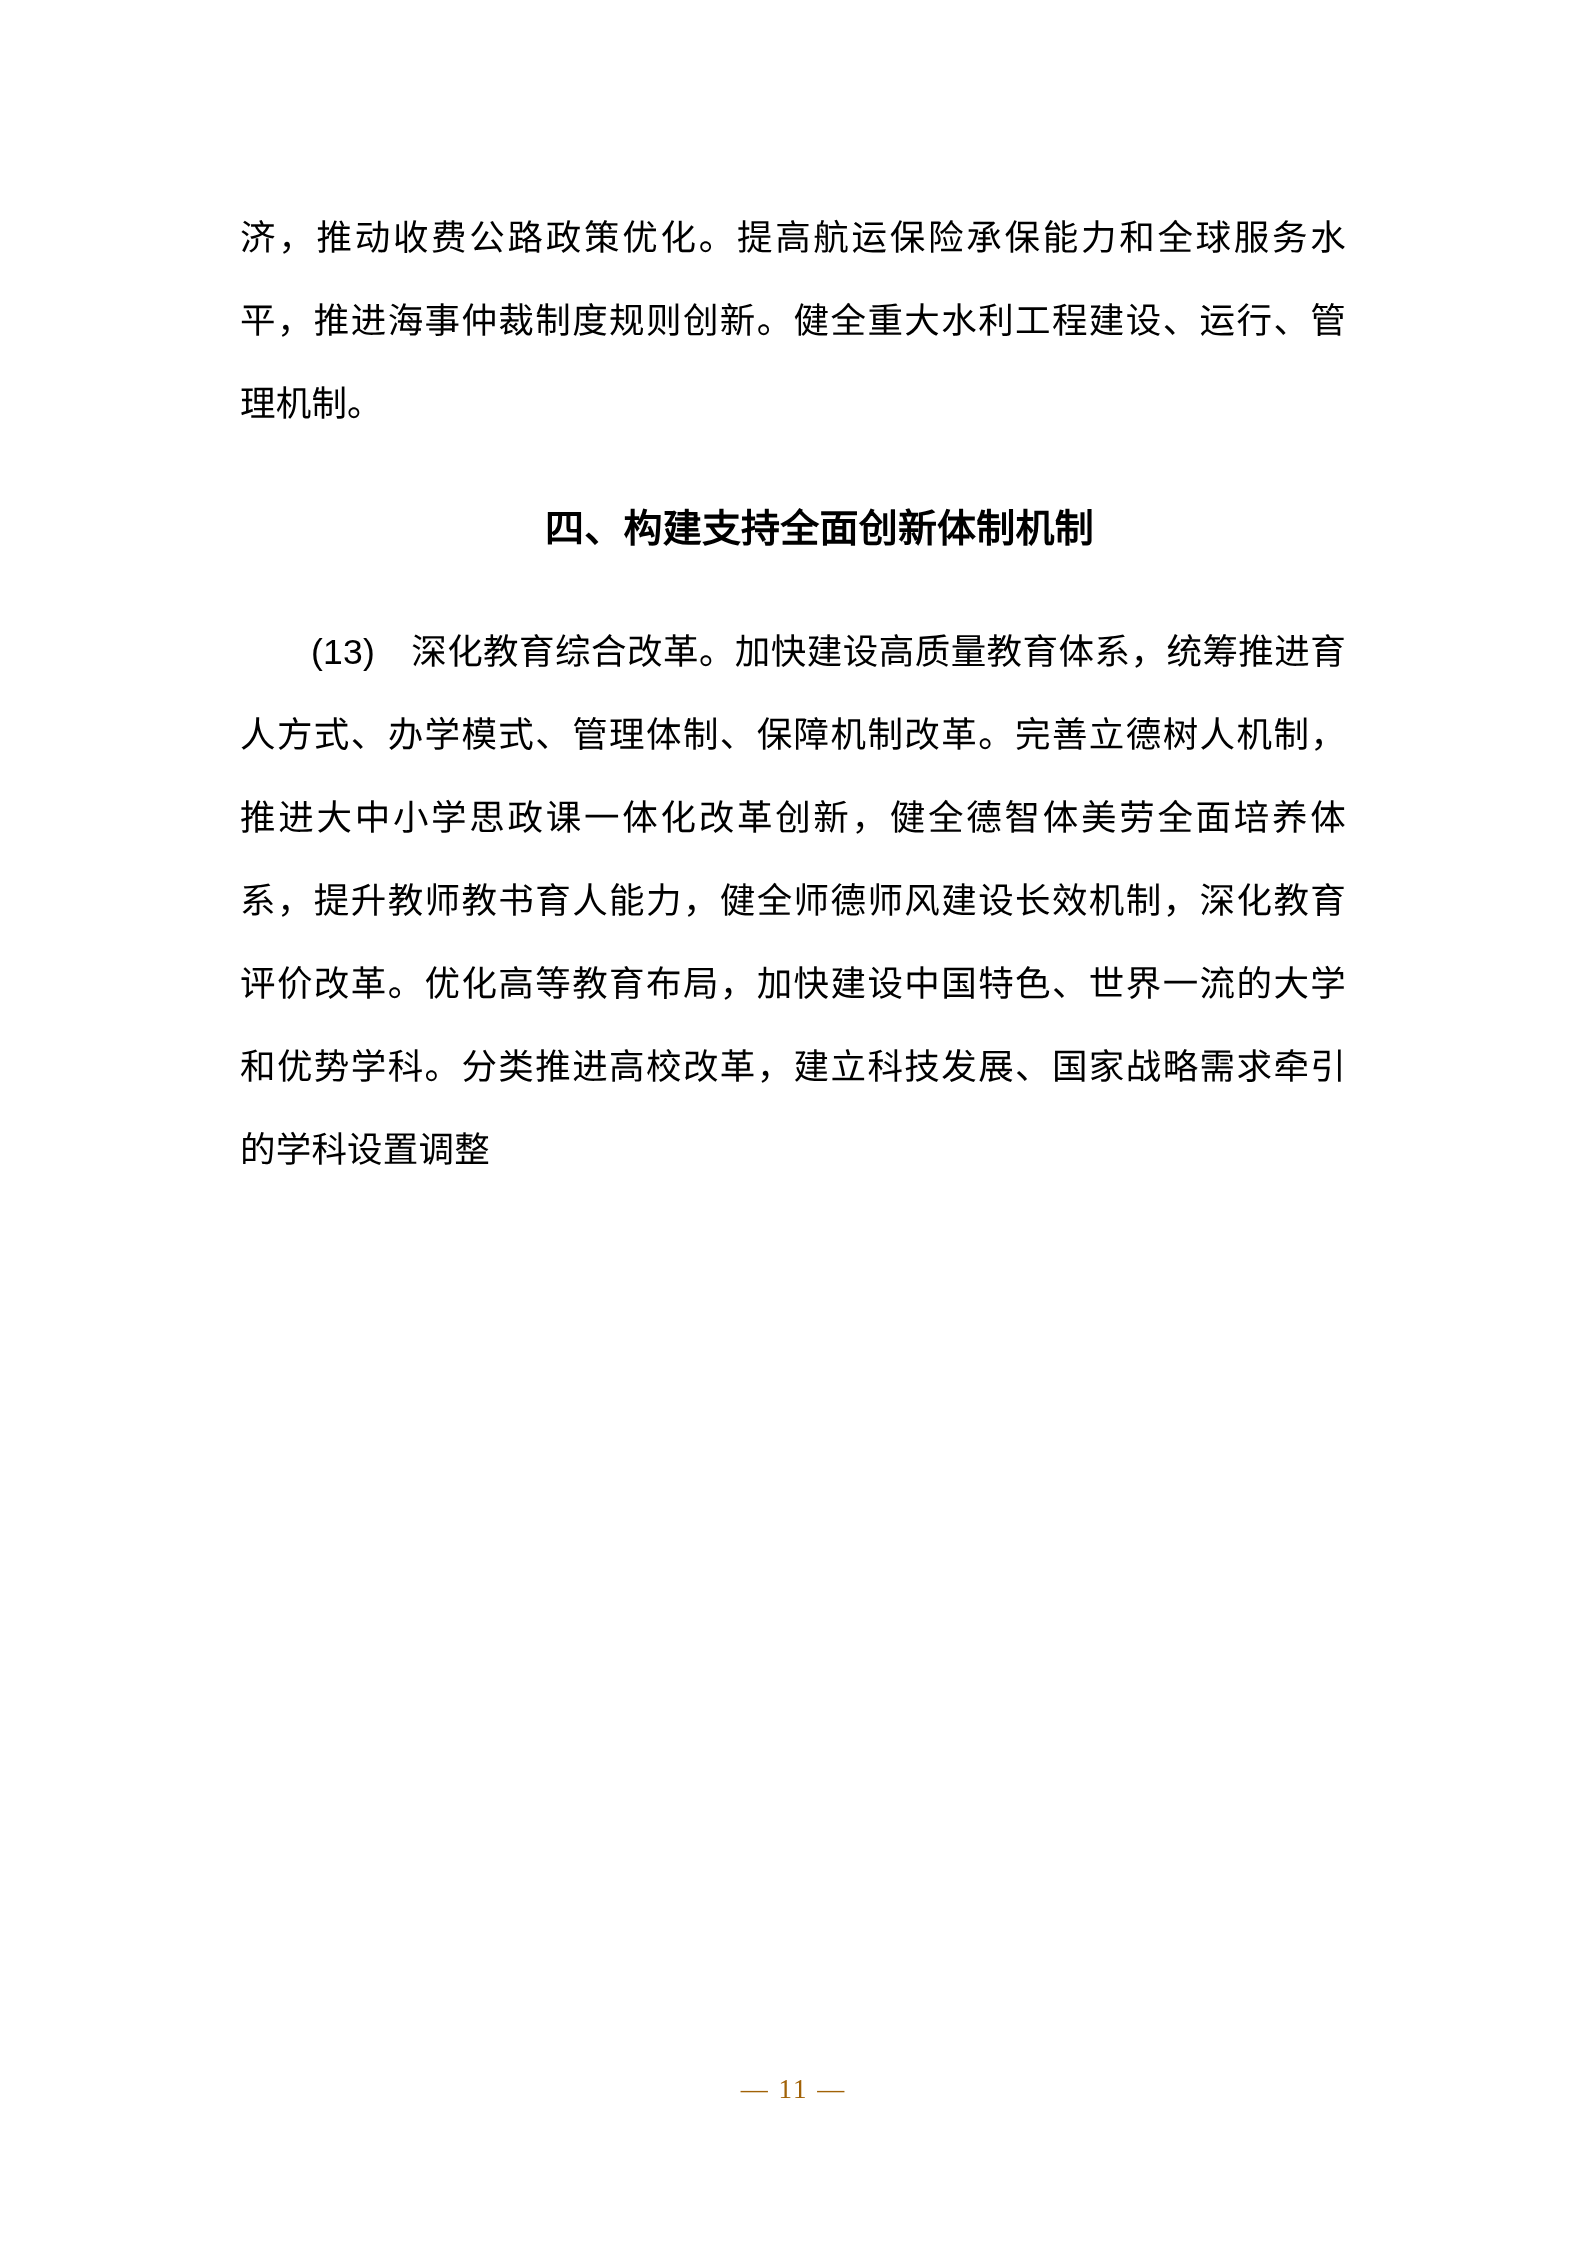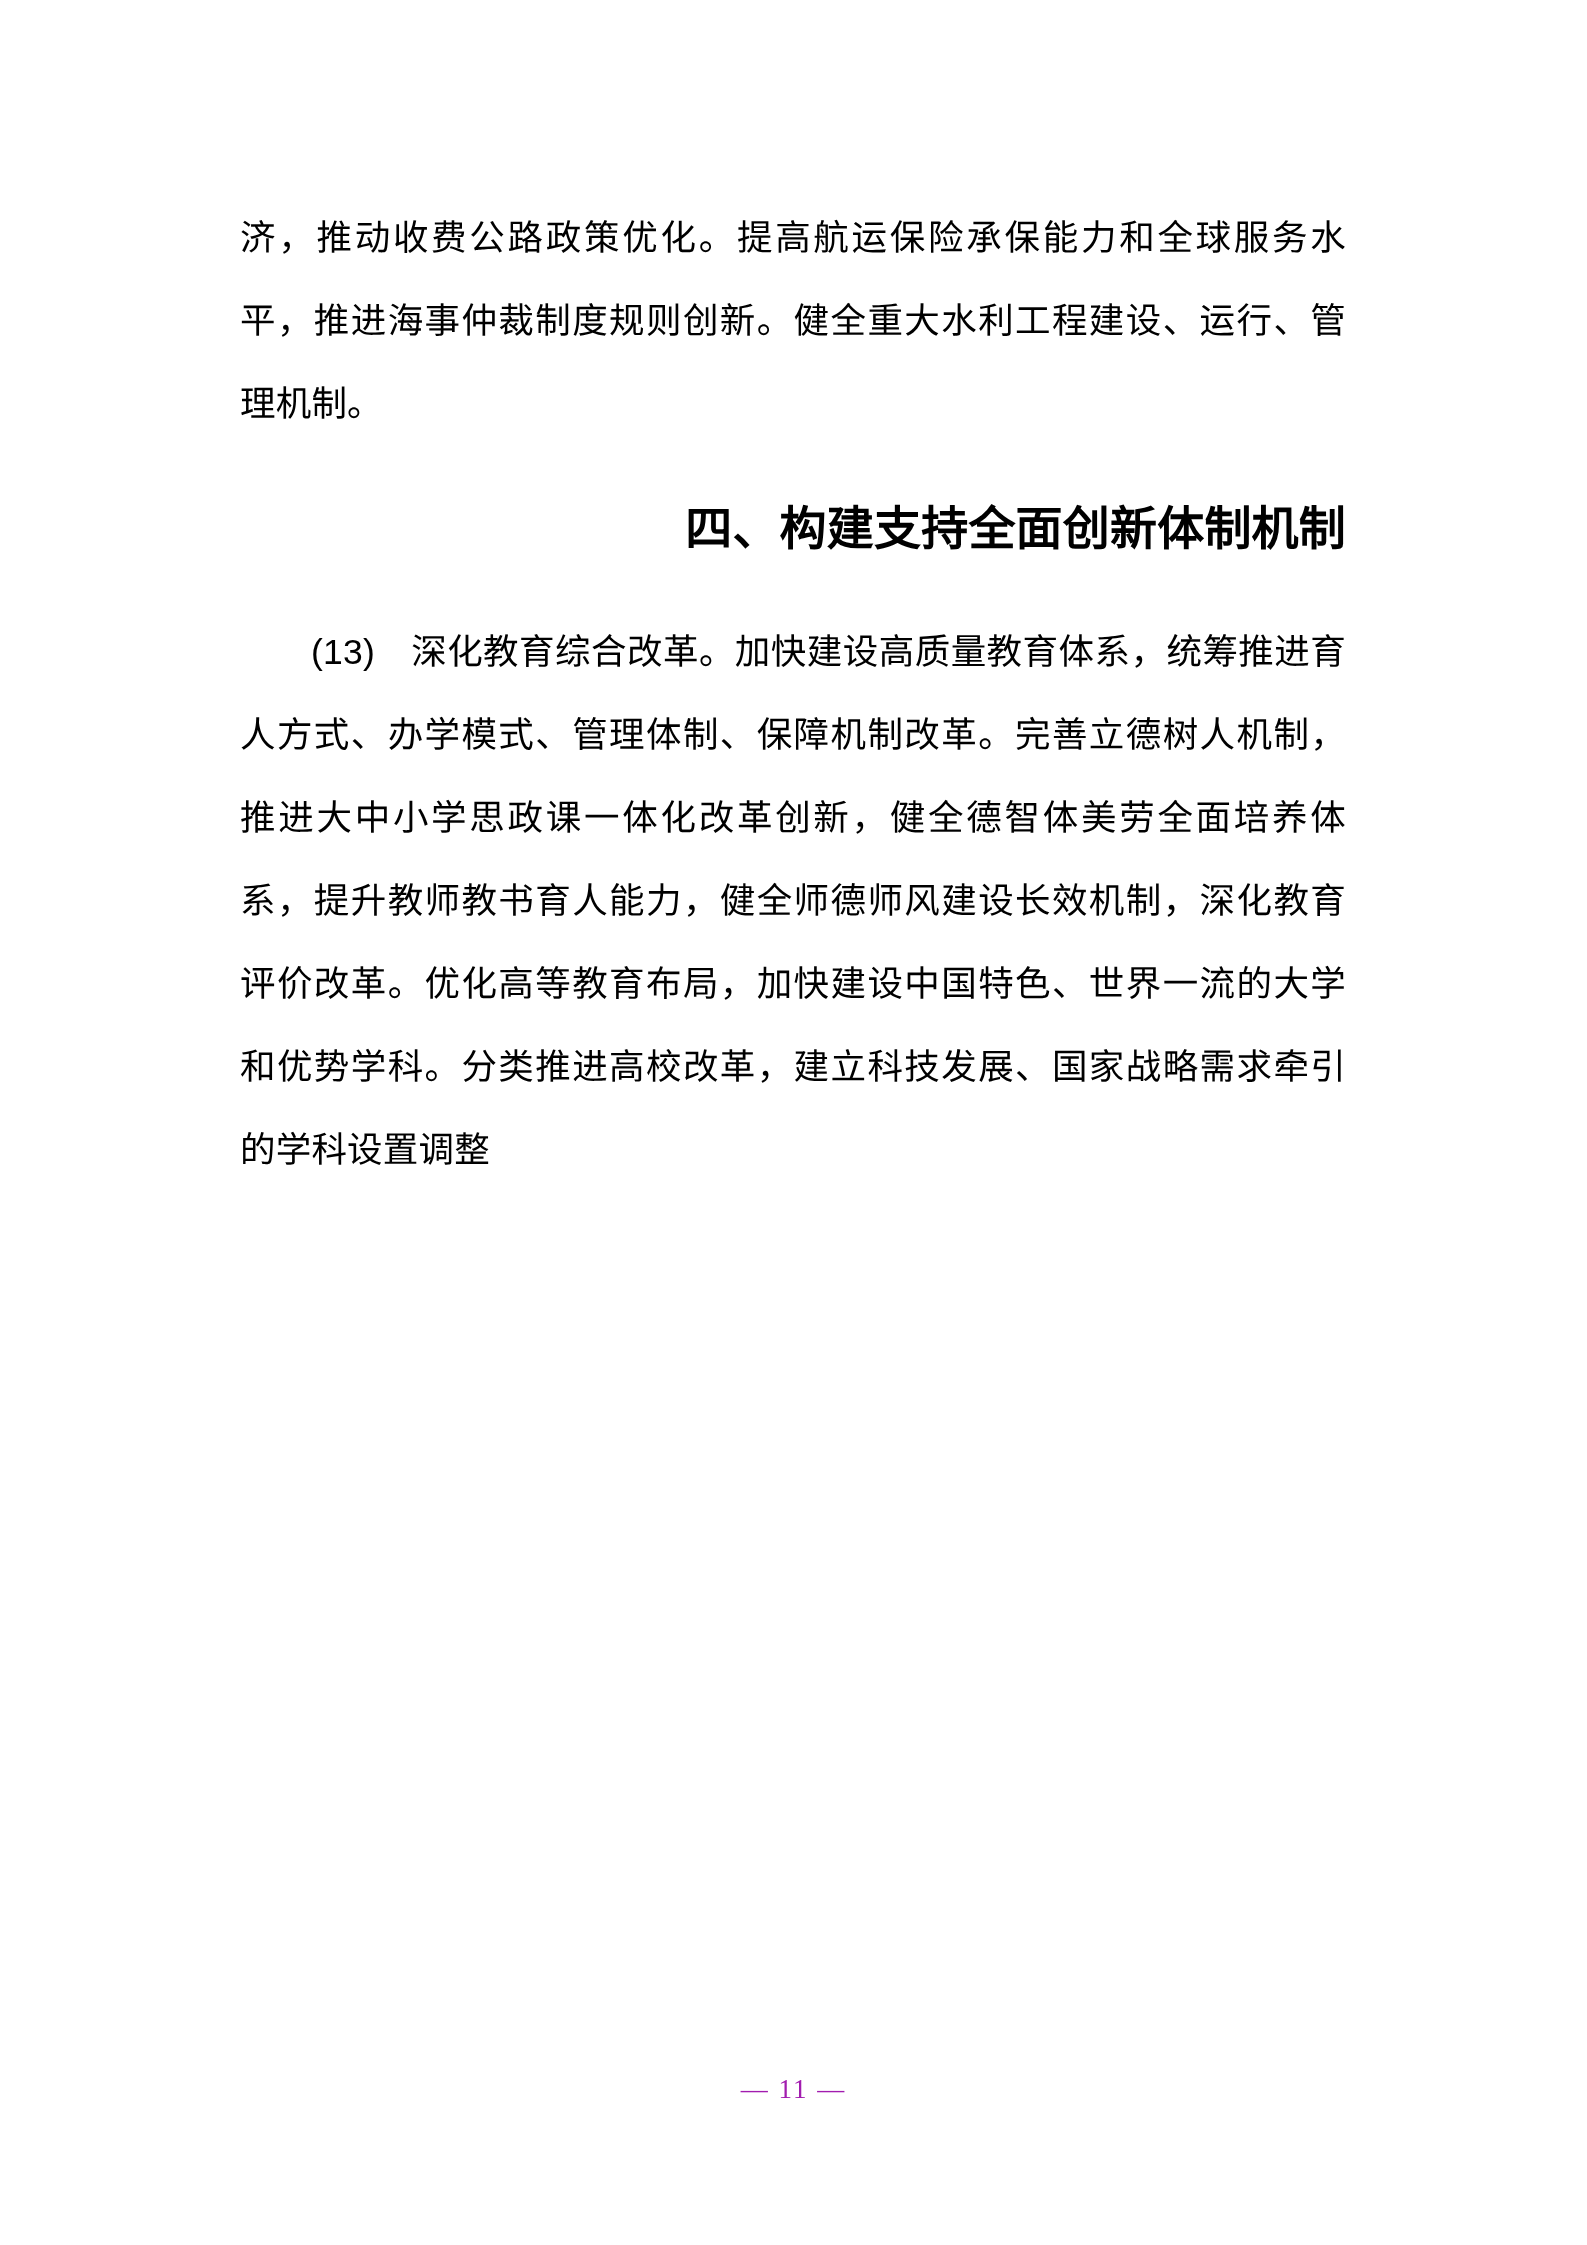--- a/index.html
+++ b/index.html
@@ -29,39 +29,39 @@
   }
   .para {
     margin: 37px 0 0 0;
     text-indent: 71px;
   }
   .para.first {
     margin-top: 0;
     text-indent: 0;
   }
   .section-heading {
-    font-size: 47px;
+    font-size: 39px;
     font-weight: bold;
     line-height: 83px;
     margin: 41px 0 41px 0;
     text-indent: 53px;
-    text-align: right;
+    text-align: center;
   }
   .footer {
     position: absolute;
     top: 2072px;
     left: 0;
     width: 100%;
     text-align: center;
   }
   .page-number {
     font-family: "Liberation Serif", serif;
     font-size: 27px;
     line-height: 34px;
-    color: #a21caf;
+    color: #a16207;
     letter-spacing: 2px;
   }
 </style>
 </head>
 <body>
 
 <div class="page">
   <div class="text-column">
     <p class="para first">济，推动收费公路政策优化。提高航运保险承保能力和全球服务水平，推进海事仲裁制度规则创新。健全重大水利工程建设、运行、管理机制。</p>
     <h2 class="section-heading">四、构建支持全面创新体制机制</h2>

